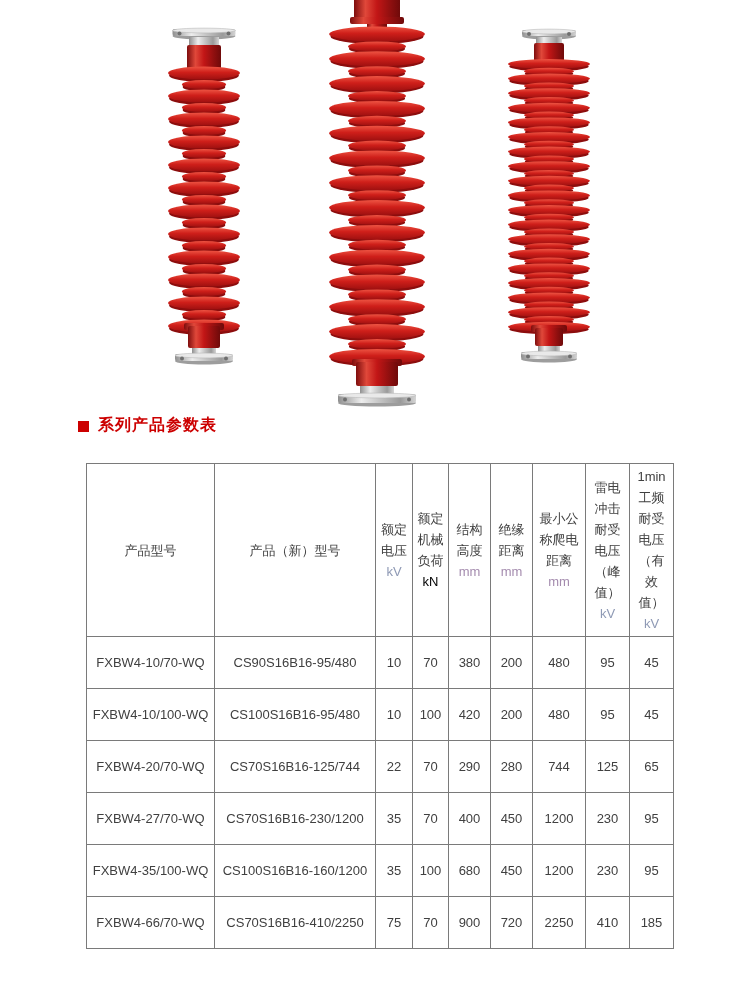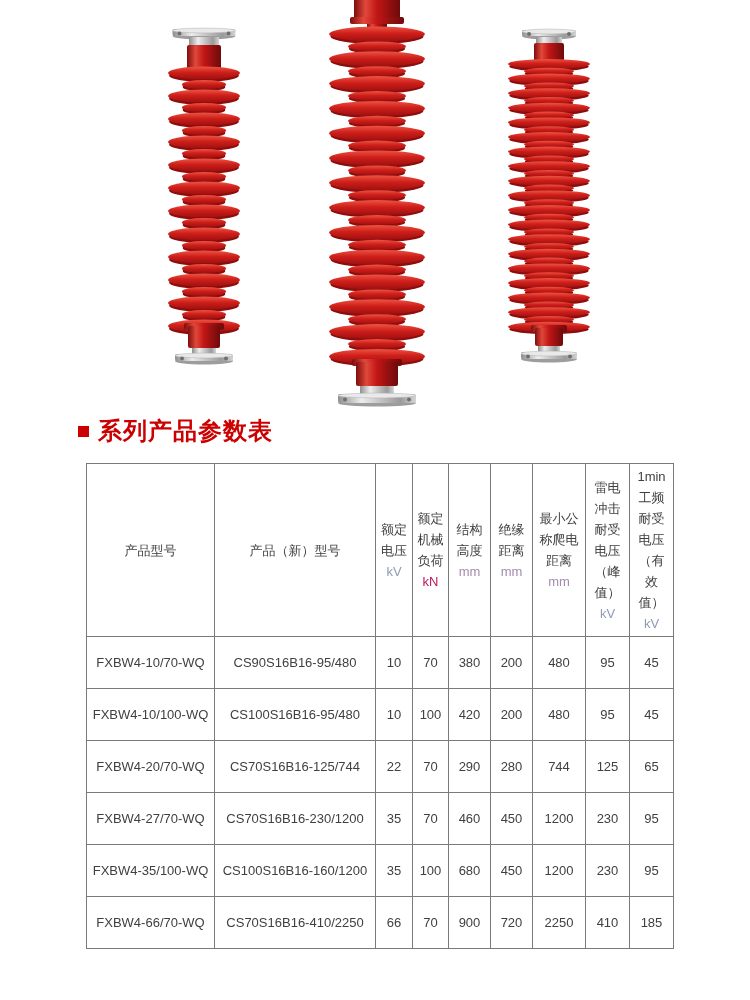--- a/index.html
+++ b/index.html
@@ -24,21 +24,21 @@
     gap:9px;
   }
   .section-title .bullet{
     width:11px; height:11px;
     background:#cc0000;
     display:inline-block;
     margin-top:1px;
   }
   .section-title .txt{
     color:#cc0000;
-    font-size:24px;
+    font-size:16px;
     font-weight:bold;
     letter-spacing:1px;
   }
   .spec-table-wrap{
     position:absolute;
     left:86px; top:463px;
   }
   table.spec{
     border-collapse:collapse;
     table-layout:fixed;
@@ -334,21 +334,21 @@
           <col style="width: 42px;">
           <col style="width: 53px;">
           <col style="width: 44px;">
           <col style="width: 44px;">
         </colgroup>
       <thead>
         <tr id="spec-head-row">
             <th><span>产品型号</span></th>
             <th><span>产品（新）型号</span></th>
             <th><span>额定电压</span><span class="unit" style="color: rgb(143, 154, 181);">kV</span></th>
-            <th><span>额定机械负荷</span><span class="unit" style="color: #be185d;">kN</span></th>
+            <th><span>额定机械负荷</span><span class="unit" style="color: #000000;">kN</span></th>
             <th><span>结构高度</span><span class="unit" style="color: rgb(164, 139, 174);">mm</span></th>
             <th><span>绝缘距离</span><span class="unit" style="color: rgb(164, 139, 174);">mm</span></th>
             <th><span>最小公称爬电距离</span><span class="unit" style="color: rgb(164, 139, 174);">mm</span></th>
             <th><span>雷电冲击耐受电压（峰值）</span><span class="unit" style="color: rgb(143, 154, 181);">kV</span></th>
             <th><span>1min工频耐受电压（有效值）</span><span class="unit" style="color: rgb(143, 154, 181);">kV</span></th>
           </tr>
       </thead>
       <tbody id="spec-body">
           <tr>
             <td>FXBW4-10/70-WQ</td>
@@ -381,41 +381,41 @@
             <td>280</td>
             <td>744</td>
             <td>125</td>
             <td>65</td>
           </tr>
           <tr>
             <td>FXBW4-27/70-WQ</td>
             <td>CS70S16B16-230/1200</td>
             <td>35</td>
             <td>70</td>
-            <td>460</td>
+            <td>400</td>
             <td>450</td>
             <td>1200</td>
             <td>230</td>
             <td>95</td>
           </tr>
           <tr>
             <td>FXBW4-35/100-WQ</td>
             <td>CS100S16B16-160/1200</td>
             <td>35</td>
             <td>100</td>
             <td>680</td>
             <td>450</td>
             <td>1200</td>
             <td>230</td>
             <td>95</td>
           </tr>
           <tr>
             <td>FXBW4-66/70-WQ</td>
             <td>CS70S16B16-410/2250</td>
-            <td>66</td>
+            <td>75</td>
             <td>70</td>
             <td>900</td>
             <td>720</td>
             <td>2250</td>
             <td>410</td>
             <td>185</td>
           </tr>
         </tbody>
     </table>
   </div>

